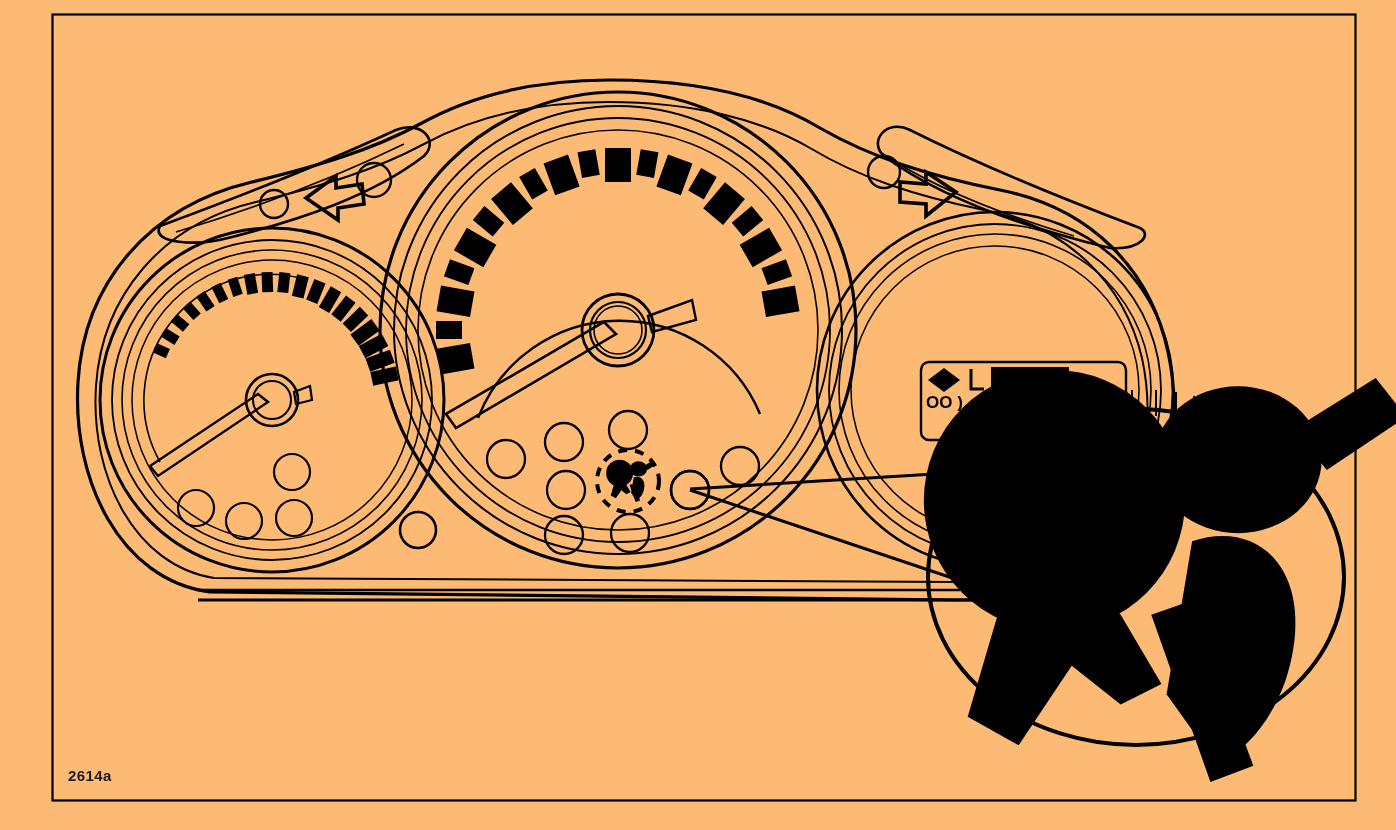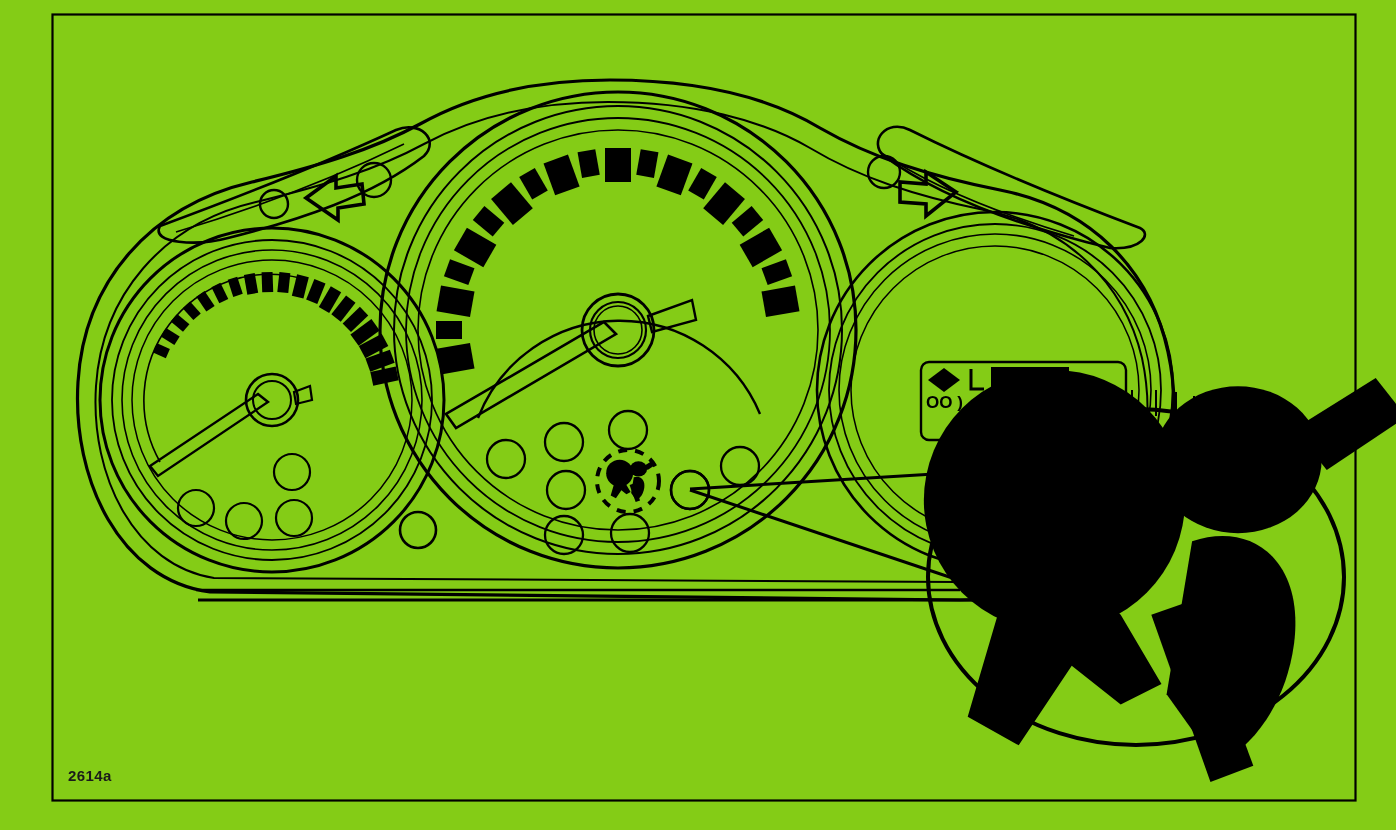--- a/index.html
+++ b/index.html
@@ -5,21 +5,21 @@
   html, body {
     margin: 0;
     padding: 0;
     background: #ffffff;
     font-family: "Liberation Sans", sans-serif;
   }
   #stage {
     position: relative;
     width: 1396px;
     height: 830px;
-    background: #84cc16;
+    background: #fdba74;
     overflow: hidden;
   }
   #figure-svg {
     position: absolute;
     left: 0;
     top: 0;
     width: 1396px;
     height: 830px;
     display: block;
   }

